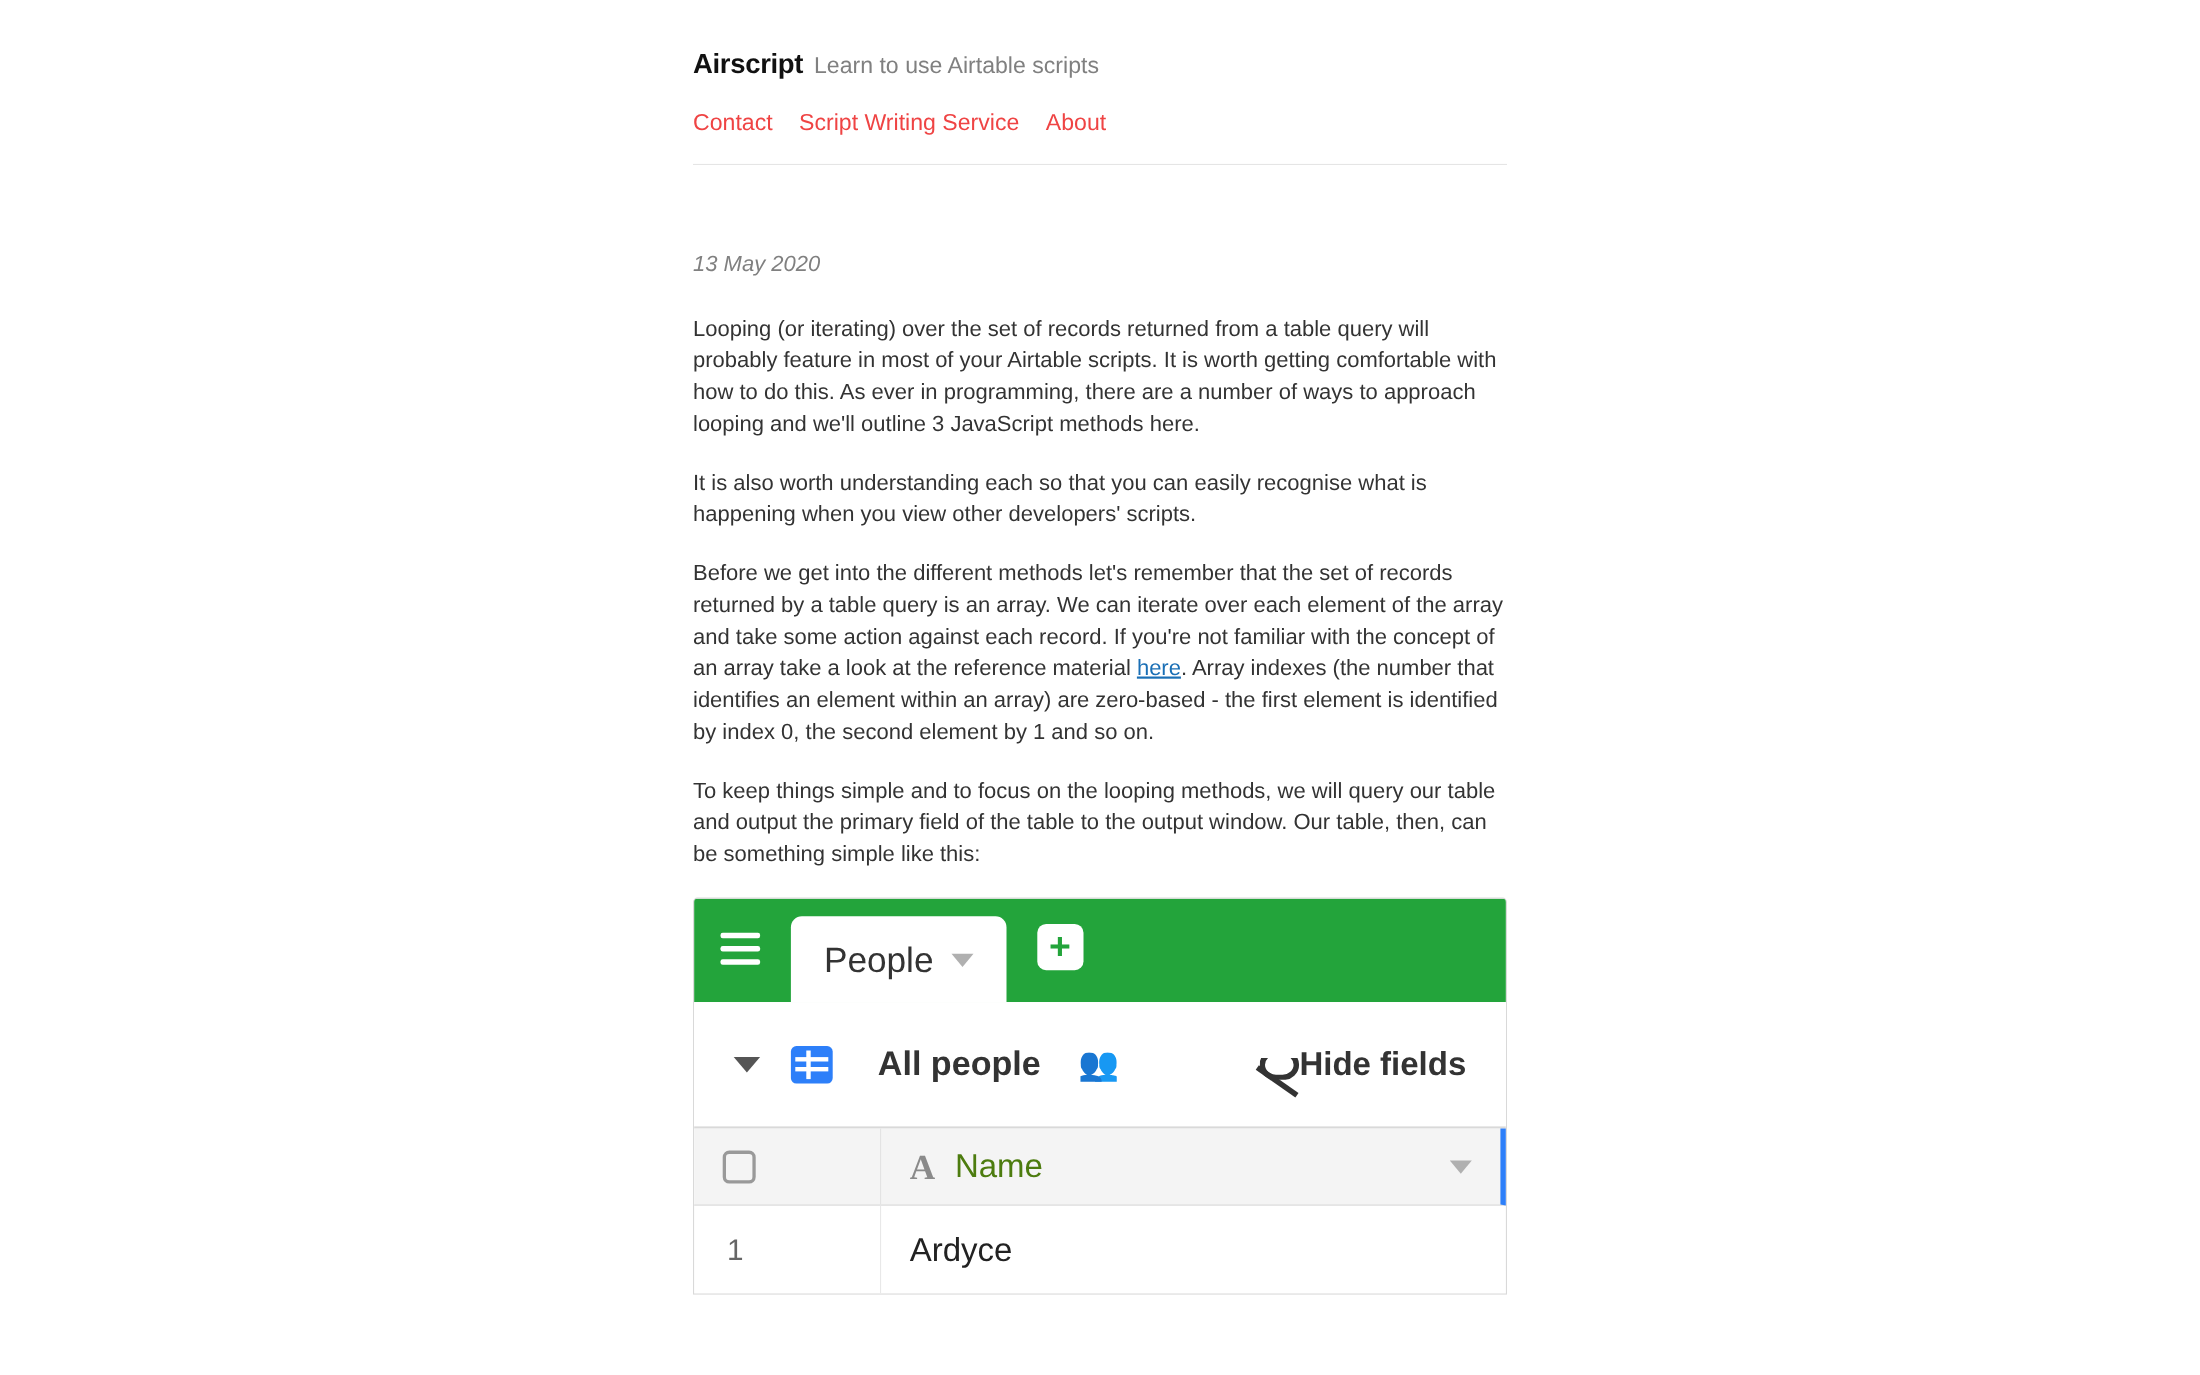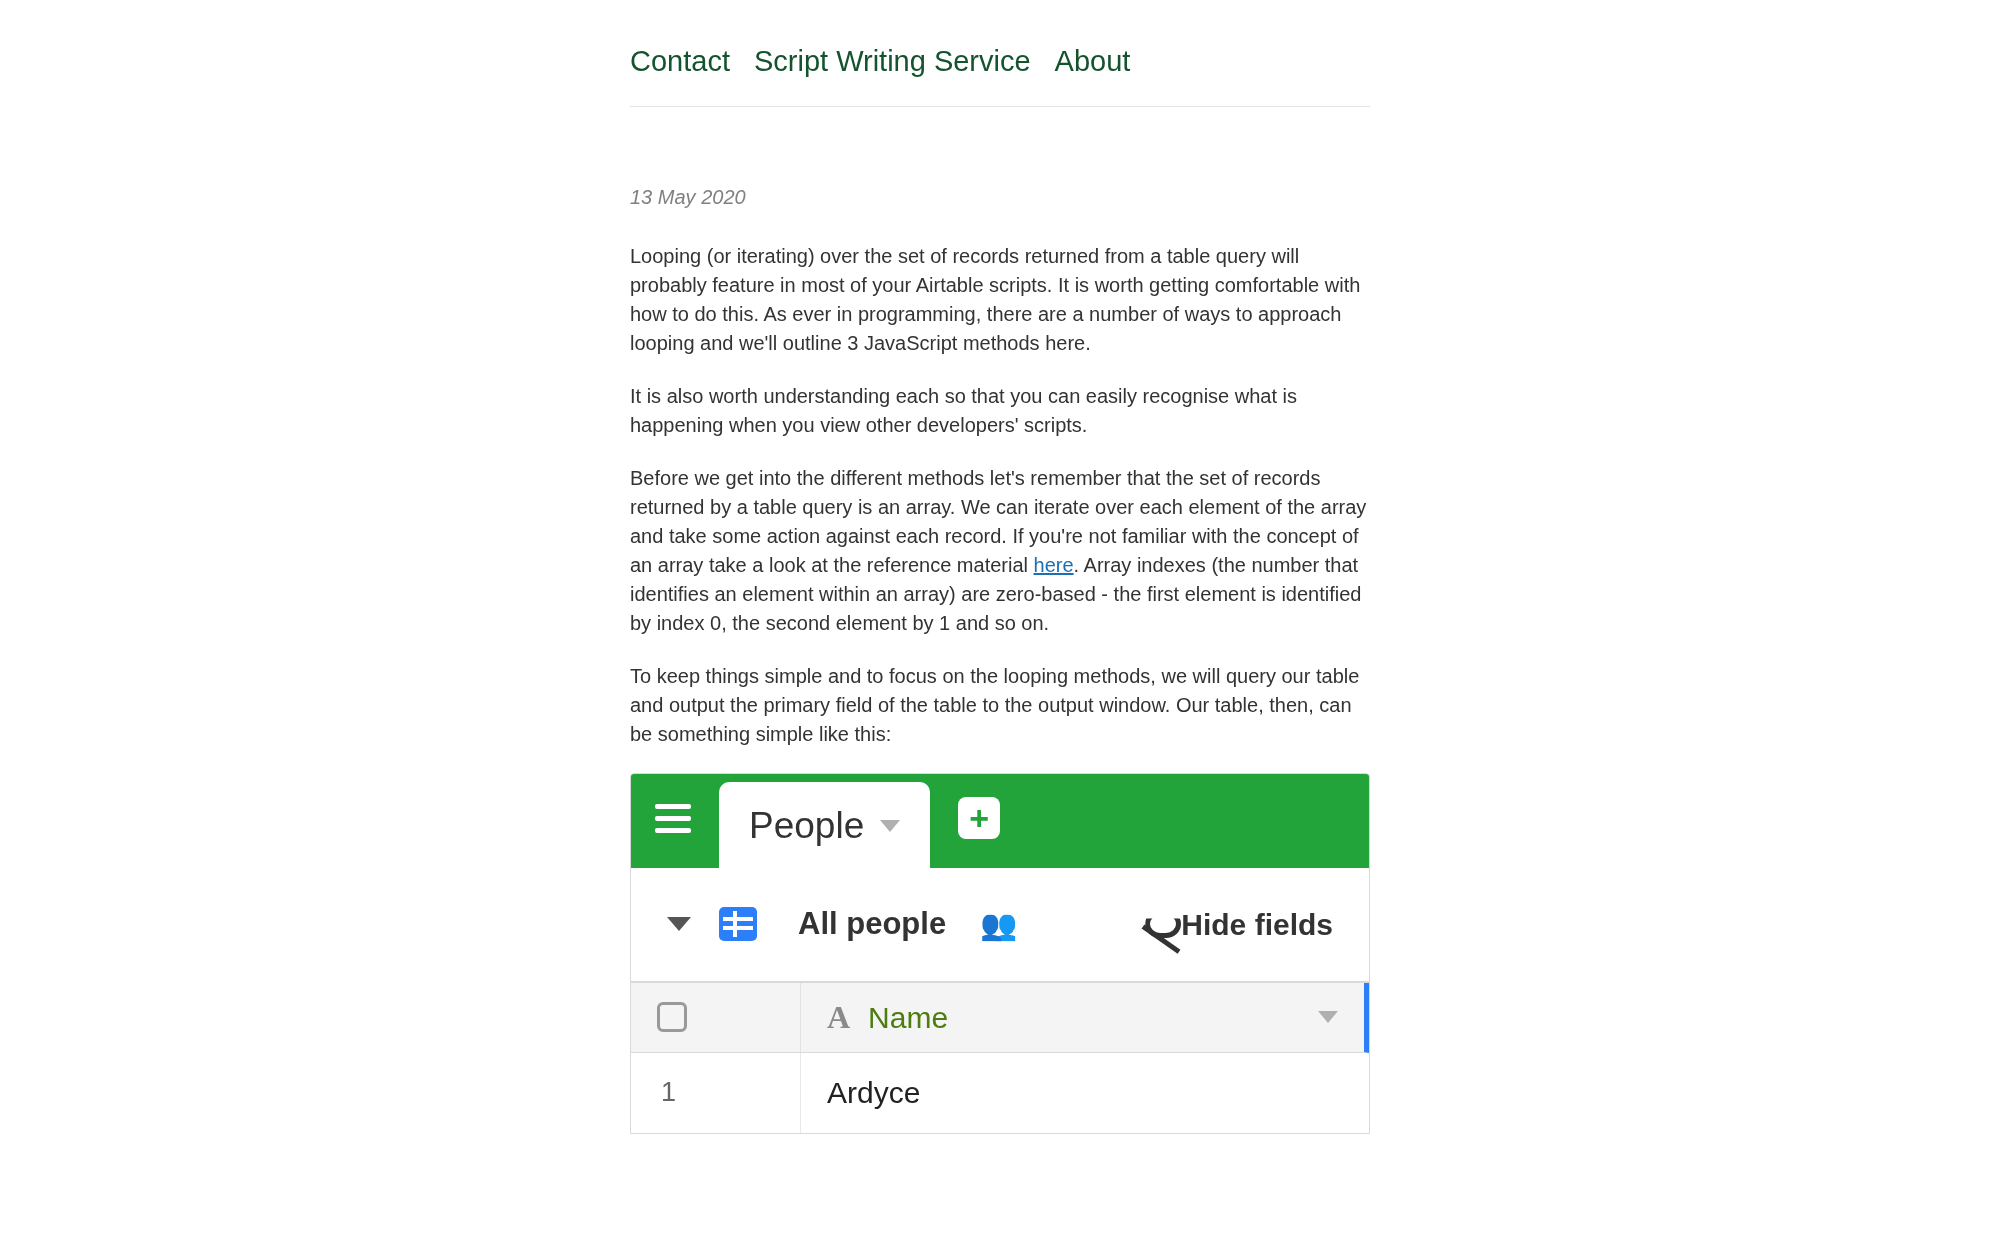--- a/index.html
+++ b/index.html
@@ -26,23 +26,23 @@
     color: #111;
     letter-spacing: -0.3px;
   }
   .tagline {
     font-size: 21px;
     color: #808080;
     margin-left: 4px;
   }
   .nav { display: flex; gap: 24px; }
   .nav a {
-    color: #14532d;
+    color: #ef4444;
     text-decoration: none;
-    font-size: 29px;
+    font-size: 21px;
   }
   .article { padding-top: 75px; }
   .post-title {
     font-size: 44px;
     font-weight: 800;
     color: #111;
     letter-spacing: -0.8px;
     margin-bottom: 6px;
   }
   .post-date {
@@ -84,21 +84,21 @@
     margin-bottom: 4px;
   }
   .hamburger span {
     display: block; height: 5px; width: 36px; background: #fff; border-radius: 2px;
   }
   .tab {
     background: #fff;
     border-radius: 10px 10px 0 0;
     padding: 16px 30px 14px 30px;
     display: flex; align-items: center; gap: 16px;
-    font-size: 37px;
+    font-size: 32px;
     font-weight: 500;
     color: #333;
   }
   .tab .caret {
     width: 0; height: 0;
     border-left: 10px solid transparent;
     border-right: 10px solid transparent;
     border-top: 12px solid #b0b0b0;
   }
   .add-tab {
@@ -188,20 +188,24 @@
   }
   .row-val-cell {
     flex:1; padding-left: 26px; font-size: 30px; color:#222;
   }
 </style>
 </head>
 <body>
 
 <div class="container">
   <header class="site-header">
+    <div class="brand-line">
+      <span class="brand">Airscript</span>
+      <span class="tagline">Learn to use Airtable scripts</span>
+    </div>
     <nav class="nav">
       <a href="#">Contact</a>
       <a href="#">Script Writing Service</a>
       <a href="#">About</a>
     </nav>
   </header>
 
   <article class="article">
     <div class="post-date">13 May 2020</div>
 

